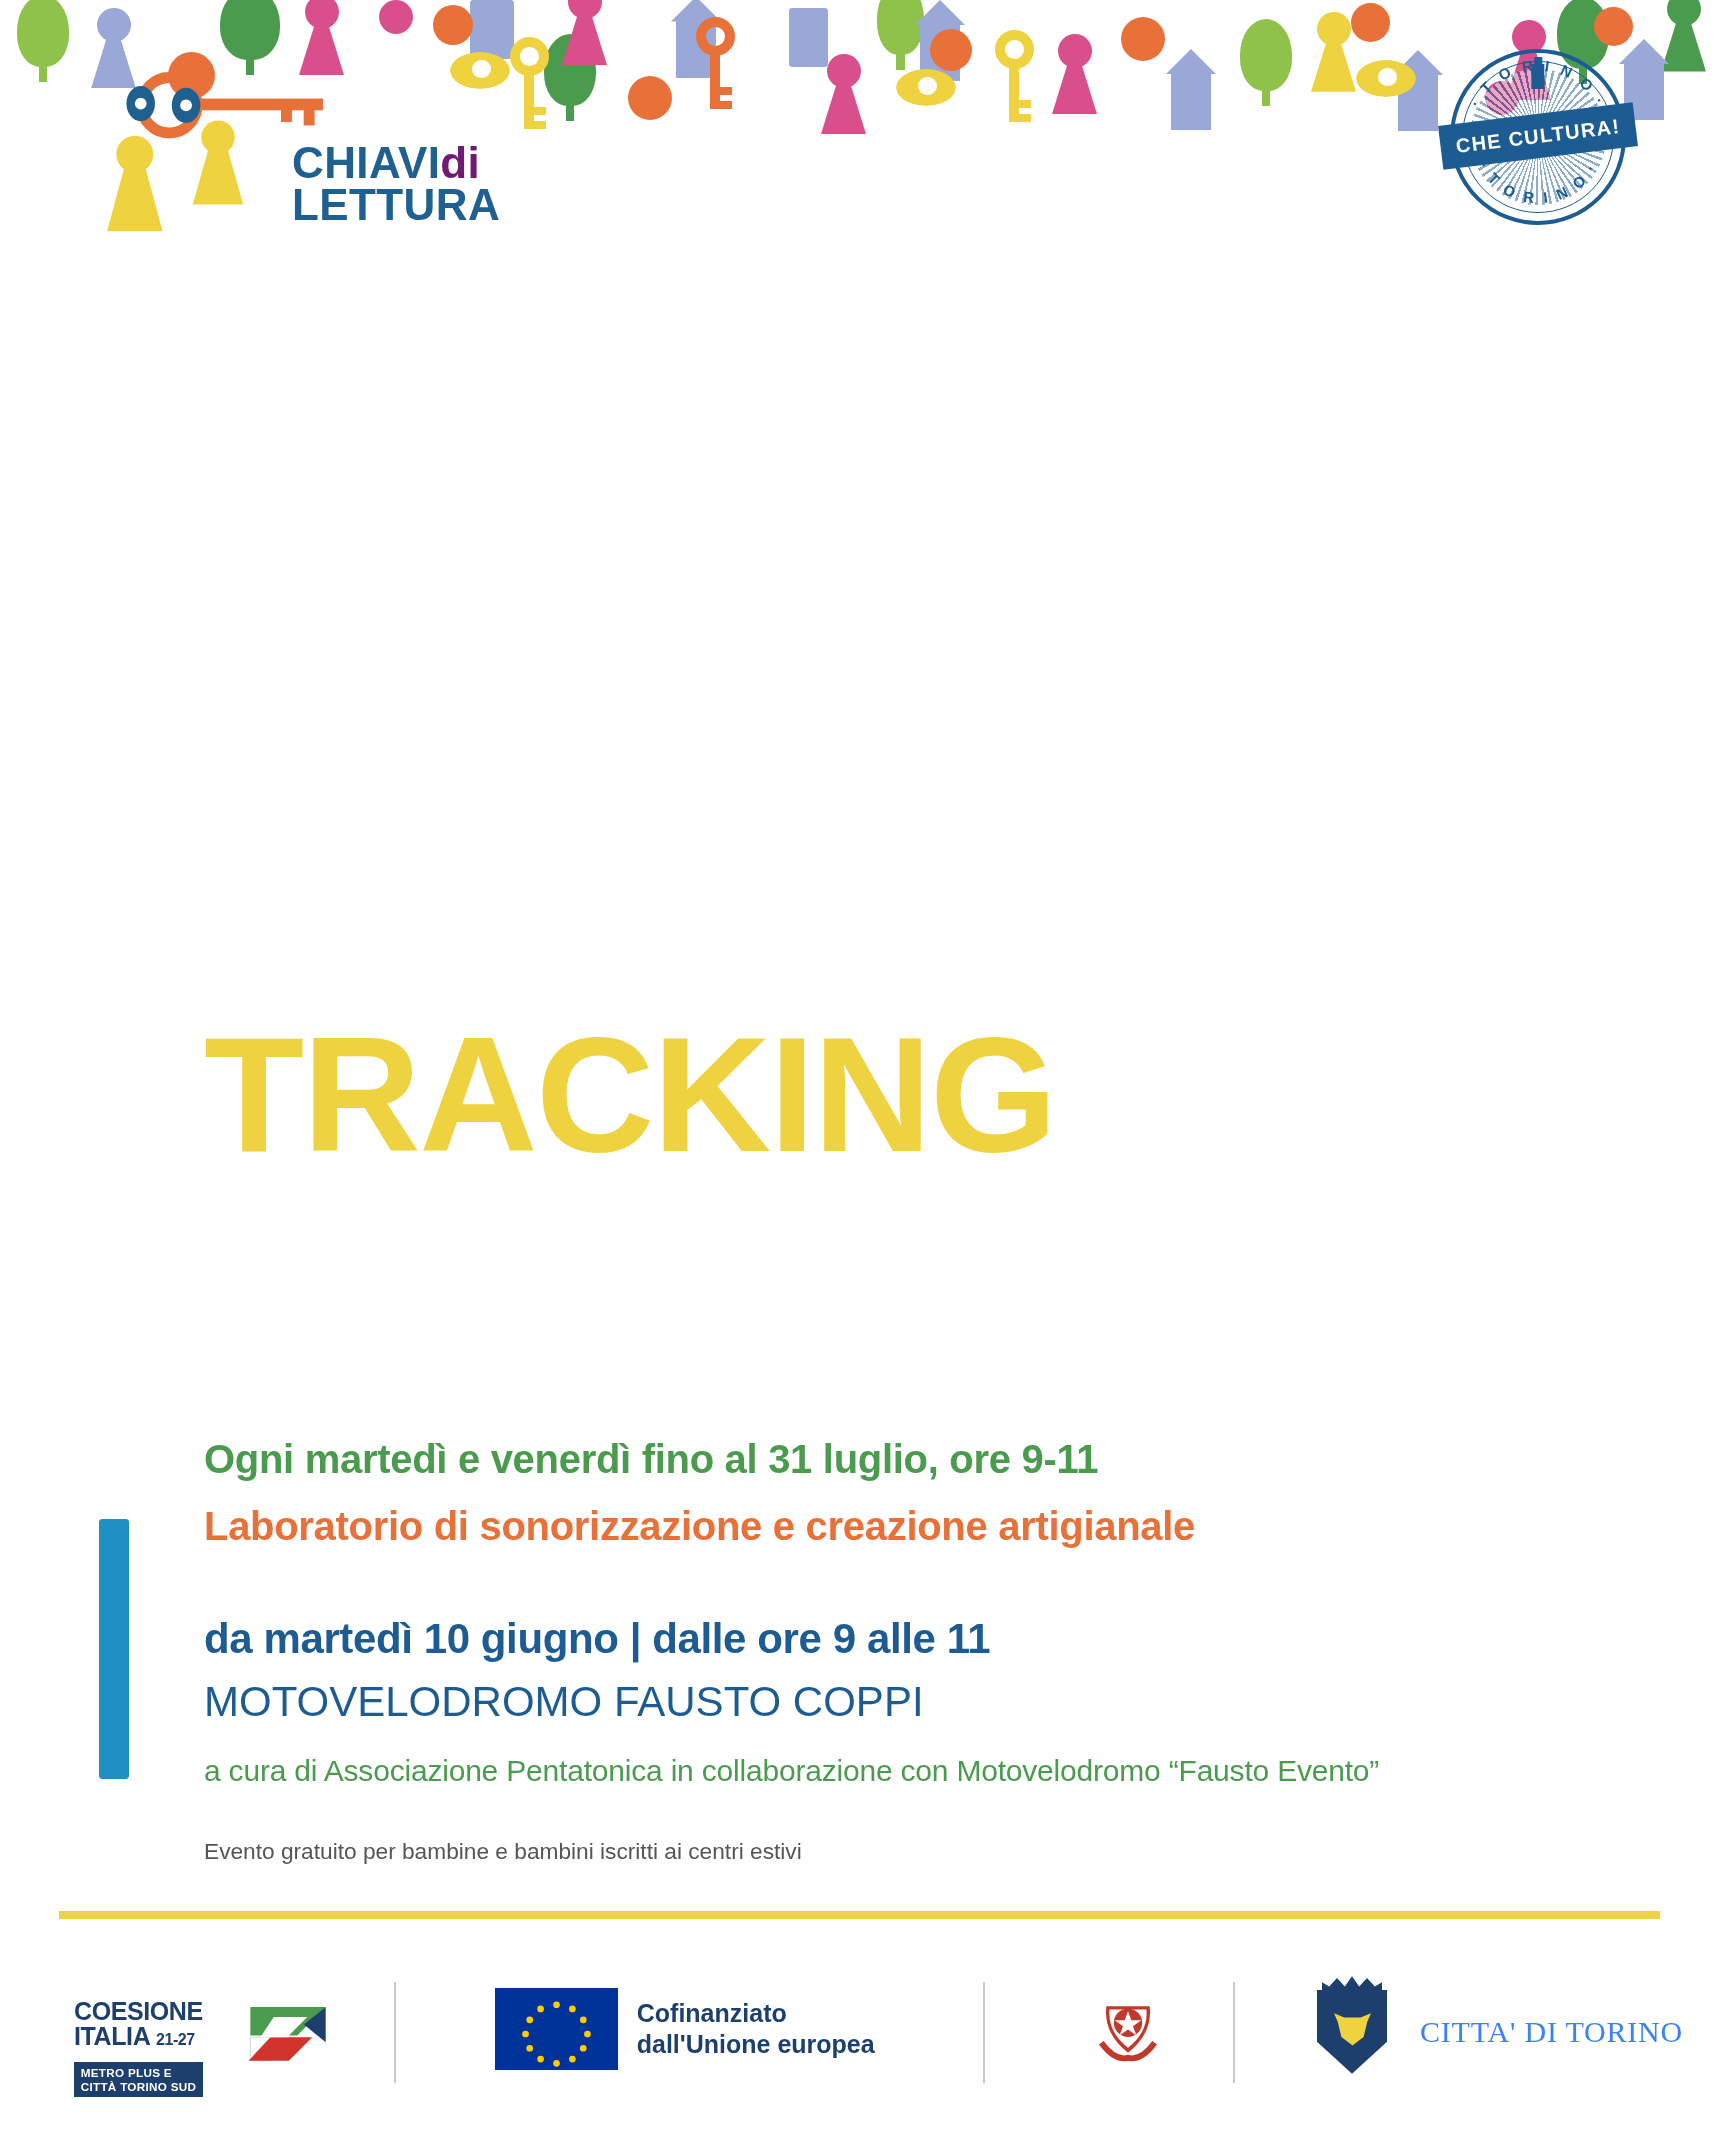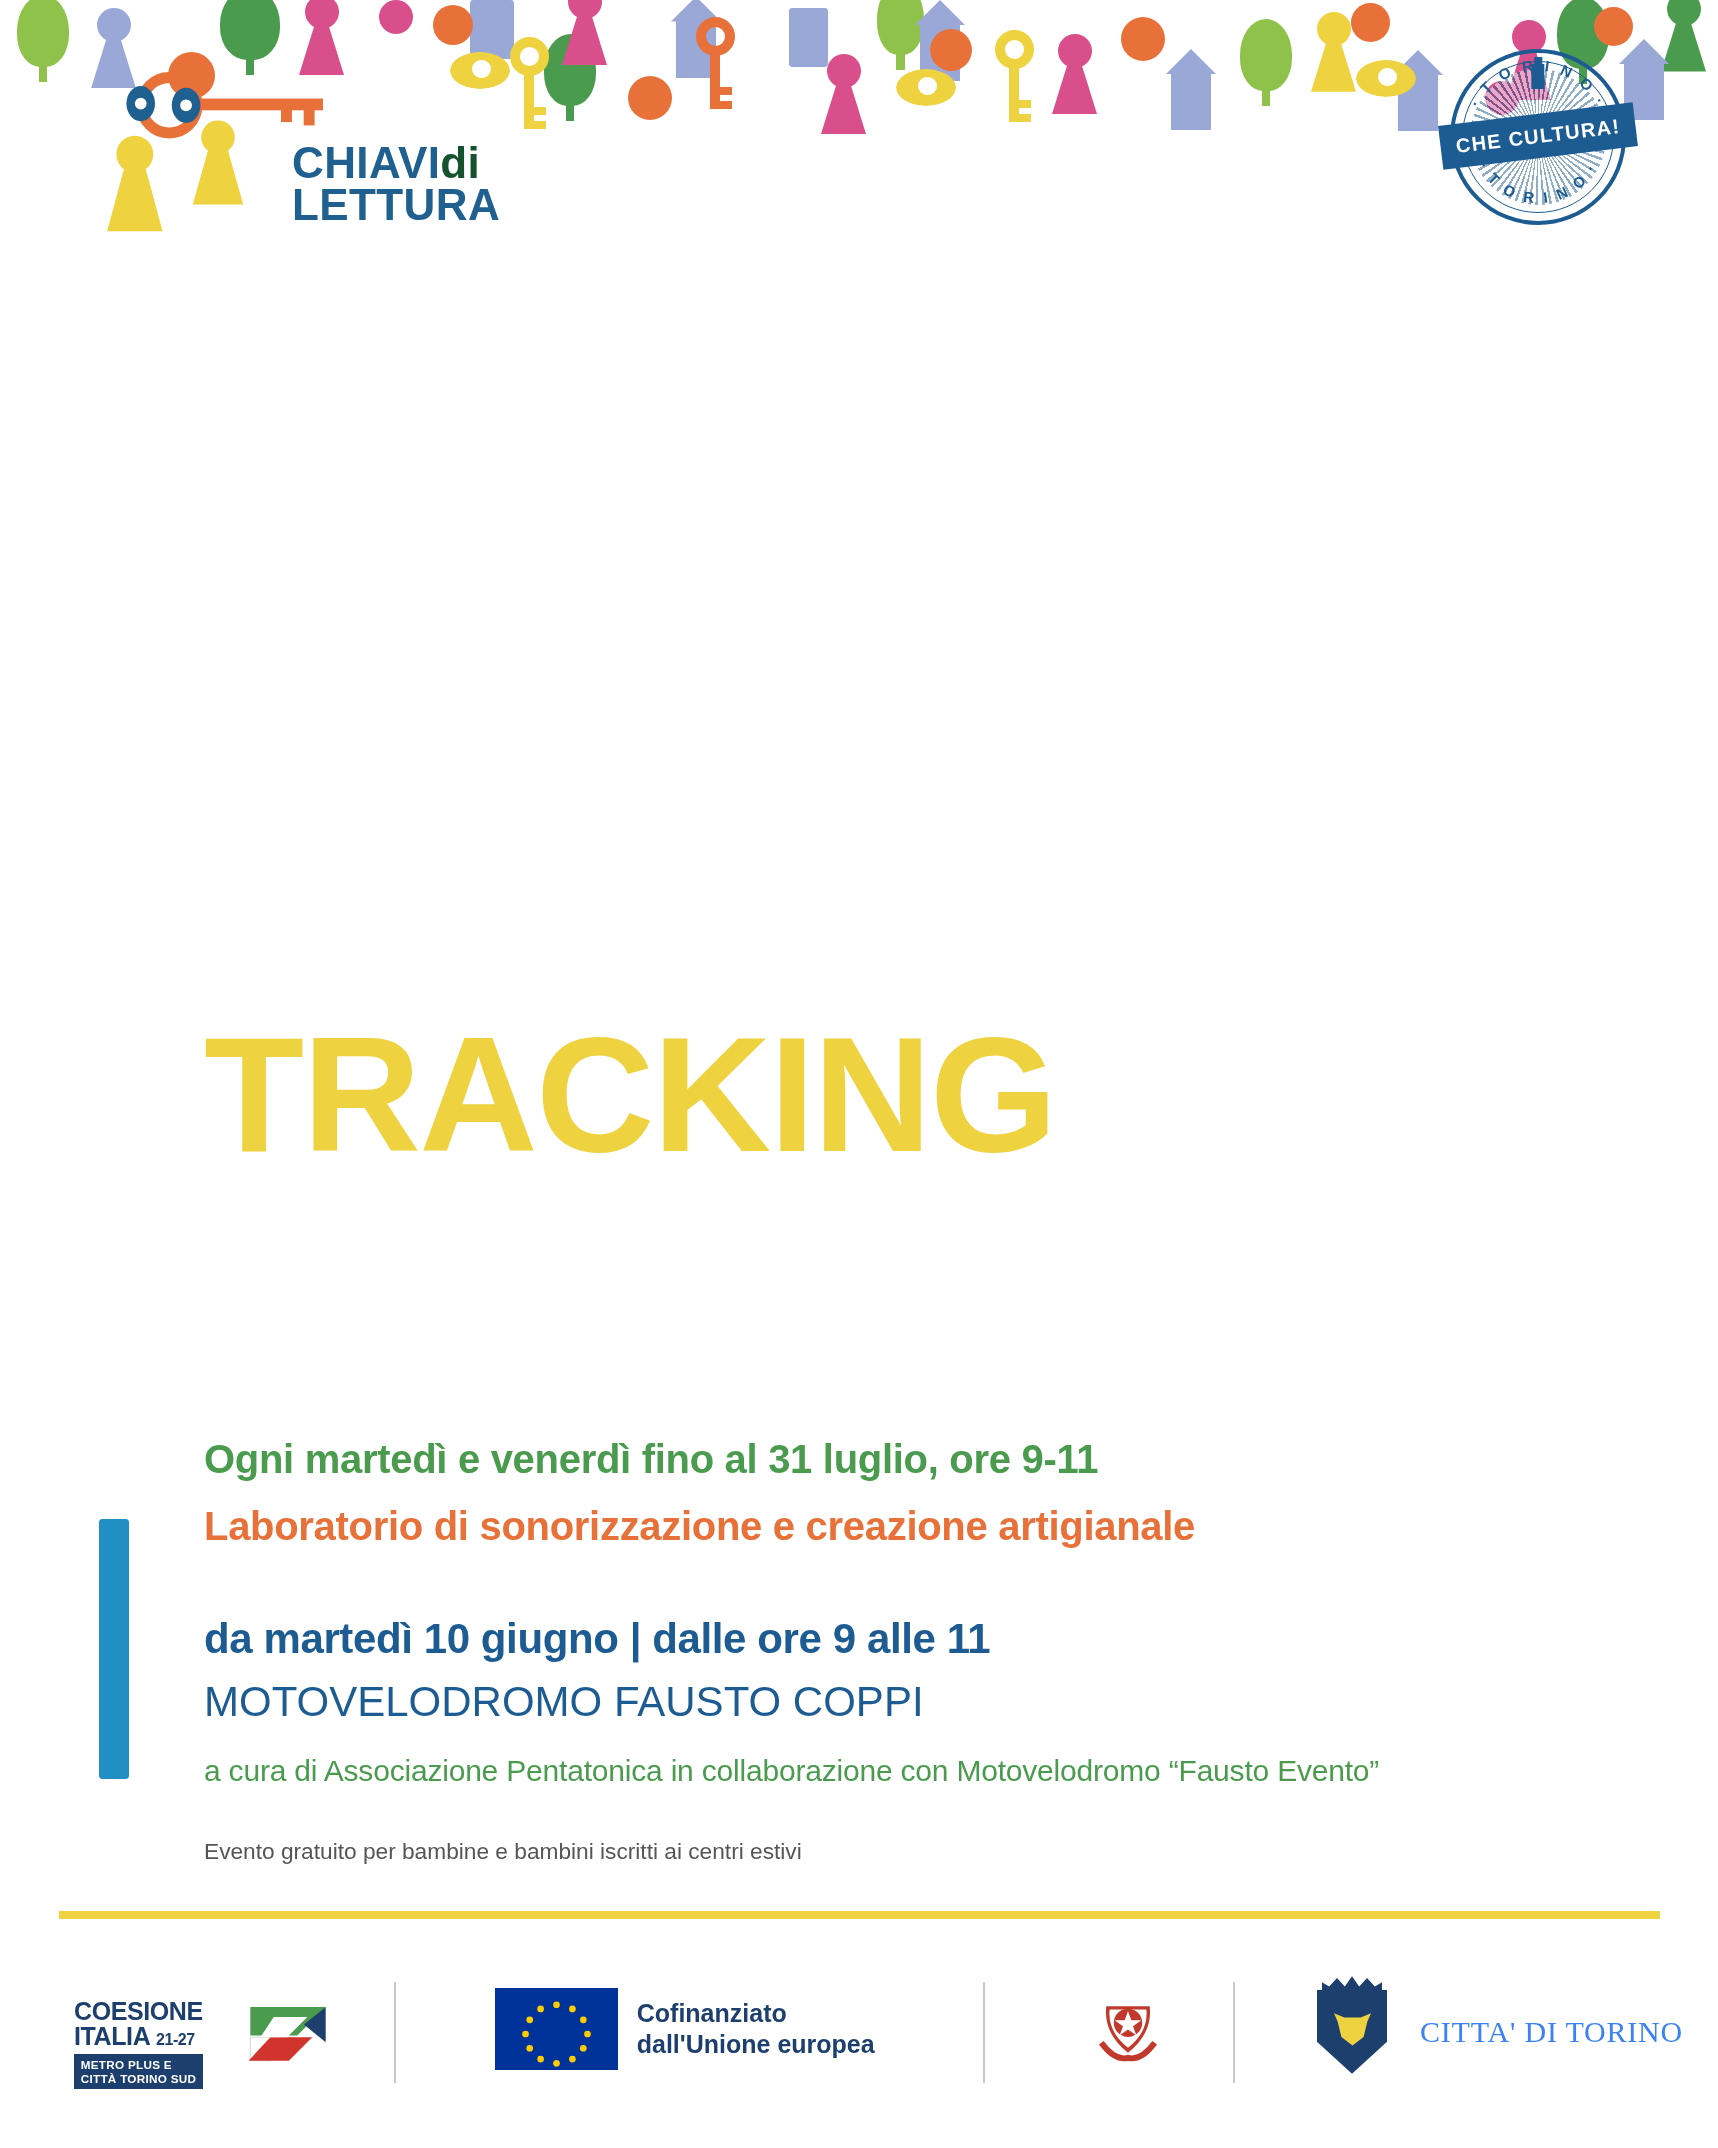--- a/index.html
+++ b/index.html
@@ -108,21 +108,21 @@
     top: 72px;
     line-height: 0.96;
     white-space: nowrap;
   }
   .logo-text .l1 {
     font-size: 44px;
     font-weight: bold;
     letter-spacing: 0.4px;
     color: #1f6090;
   }
-  .logo-text .l1 .di { color: #14532d; }
+  .logo-text .l1 .di { color: #701a75; }
   .logo-text .l2 {
     font-size: 44px;
     font-weight: bold;
     letter-spacing: 0.4px;
     color: #1f6090;
   }
 
   
   .stamp {
     position: absolute;
@@ -266,21 +266,21 @@
   }
 
   
   .coesione {
     position:absolute; left: 74px; top: 36px; width: 269px; height: 92px;
   }
   .coesione .c1 { font-size: 25px; font-weight: bold; color:#1d3f6e; letter-spacing:-0.4px; line-height:1.0;}
   .coesione .c2 { font-size: 25px; font-weight: bold; color:#1d3f6e; letter-spacing:-0.4px; line-height:1.0;}
   .coesione .c2 small { font-size: 16px; }
   .coesione .c3 {
-    margin-top: 5px;
+    margin-top: 13px;
     background:#1d3f6e; color:#fff; font-size:11.7px; font-weight:bold;
     padding: 4.2px 6.7px; display:inline-block; line-height:1.15; letter-spacing:0.3px;
   }
   .coesione .flagmark {
     position:absolute; right: 17px; top: 3.4px; width: 81px; height: 62px;
   }
 
   
   .eu {
     position:absolute; left: 495px; top: 25px;

